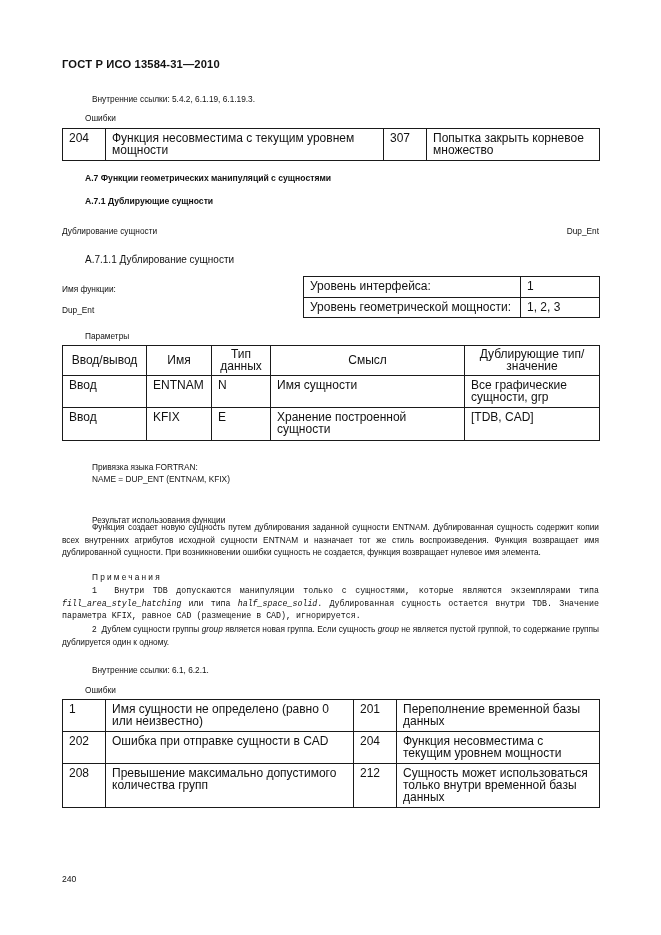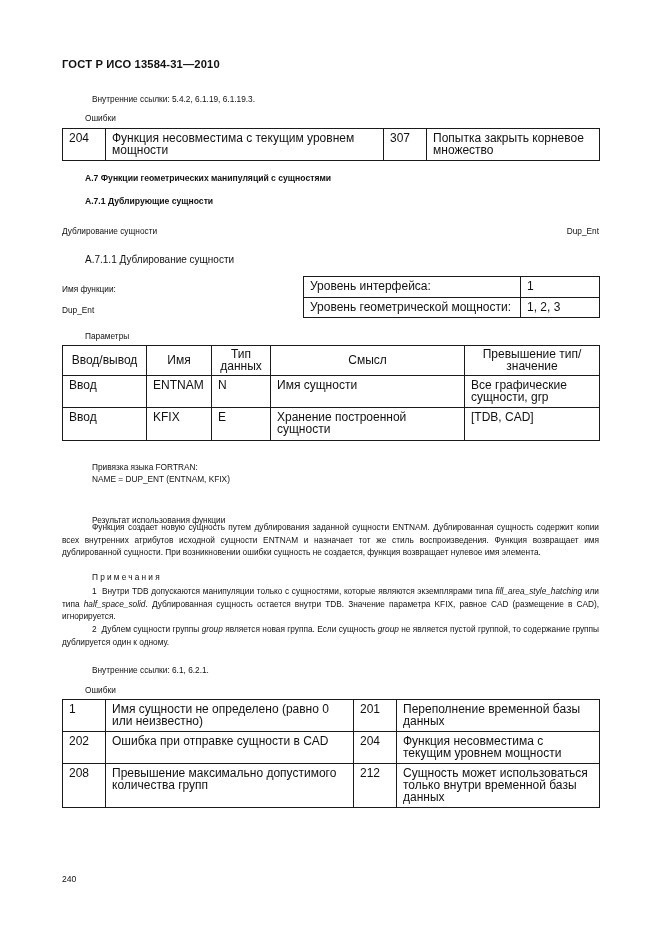--- a/index.html
+++ b/index.html
@@ -191,21 +191,21 @@
       <col style="width:59px">
       <col style="width:194px">
       <col style="width:135px">
     </colgroup>
     <thead>
       <tr>
         <th>Ввод/вывод</th>
         <th>Имя</th>
         <th>Тип данных</th>
         <th>Смысл</th>
-        <th>Превышение тип/значение</th>
+        <th>Дублирующие тип/значение</th>
       </tr>
     </thead>
     <tbody>
       <tr>
         <td>Ввод</td>
         <td>ENTNAM</td>
         <td>N</td>
         <td>Имя сущности</td>
         <td>Все графические сущности, grp</td>
       </tr>
@@ -220,21 +220,21 @@
   </table>
 
   <div class="blk indent-1" style="top:473px; width:460px;">NAME = DUP_ENT (ENTNAM, KFIX)</div>
   <div class="blk indent-1" style="top:461px; width:460px;">Привязка языка FORTRAN:</div>
   <div class="blk indent-1" style="top:514px; width:460px;">Результат использования функции</div>
 
   <div class="blk" style="left:62px; top:521px; width:537px; text-indent:30px;">Функция создает новую сущность путем дублирования заданной сущности ENTNAM. Дублированная сущ­ность содержит копии всех внутренних атрибутов исходной сущности ENTNAM и назначает тот же стиль воспроиз­ведения. Функция возвращает имя дублированной сущности. При возникновении ошибки сущность не создается, функция возвращает нулевое имя элемента.</div>
 
   <div class="blk spaced" style="left:92px; top:571px; width:300px;">Примечания</div>
 
-  <div class="blk" style="left:62px; top:585px; width:537px; text-indent:30px;">
+  <div class="blk" style="left:62px; top:585px; width:537px; text-indent:30px;font-family:Liberation Mono, monospace;">
     <span>1</span><span>&nbsp;&nbsp;</span><span><span>Внутри TDB допускаются манипуляции только с сущностями, которые являются экземплярами типа </span><span class="it">fill_area_style_hatching</span><span> или типа </span><span class="it">half_space_solid</span><span>. Дублированная сущность остается внутри TDB. Значение параметра KFIX, равное CAD (размещение в CAD), игнорируется.</span></span>
   </div>
 
   <div class="blk" style="left:62px; top:623px; width:537px; text-indent:30px;">
     <span>2</span><span>&nbsp;&nbsp;</span><span><span>Дублем сущности группы </span><span class="it">group</span><span> является новая группа. Если сущность </span><span class="it">group</span><span> не является пустой группой, то содержание группы дублируется один к одному.</span></span>
   </div>
 
   <div class="blk indent-1" style="top:664px; width:460px;">Внутренние ссылки: 6.1, 6.2.1.</div>
 
   <div class="caption" style="top:685px;">Ошибки</div>

